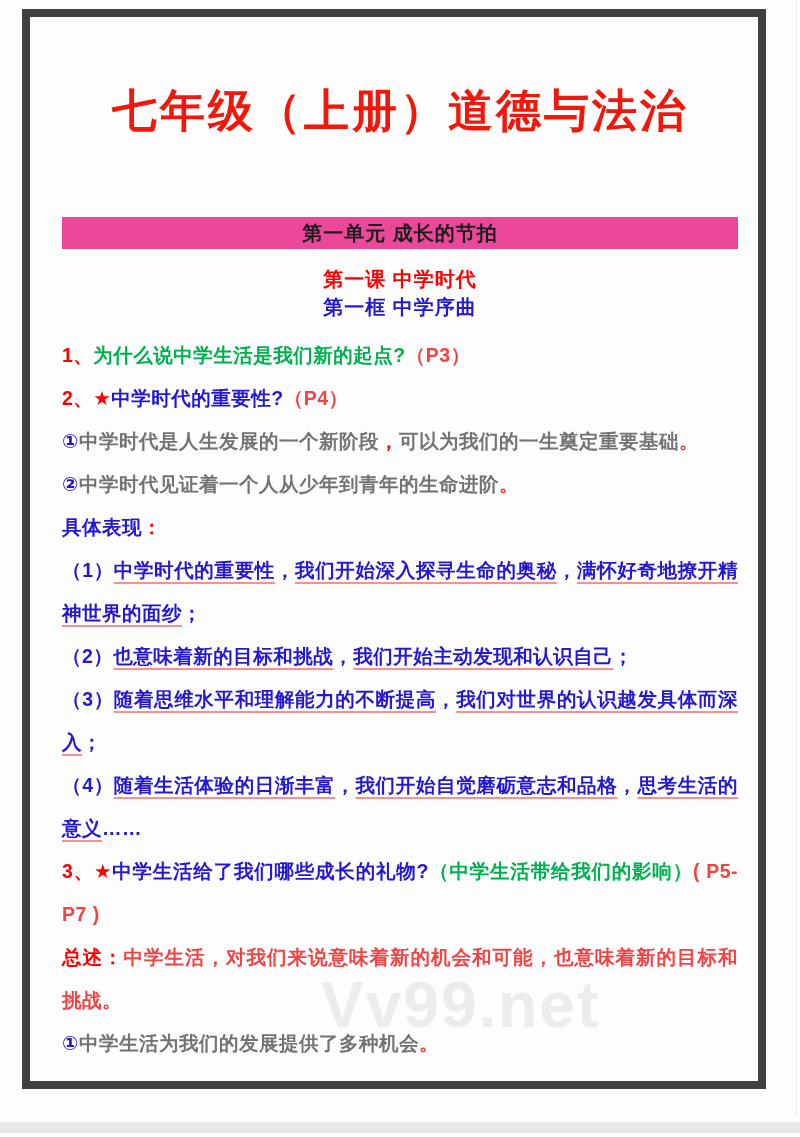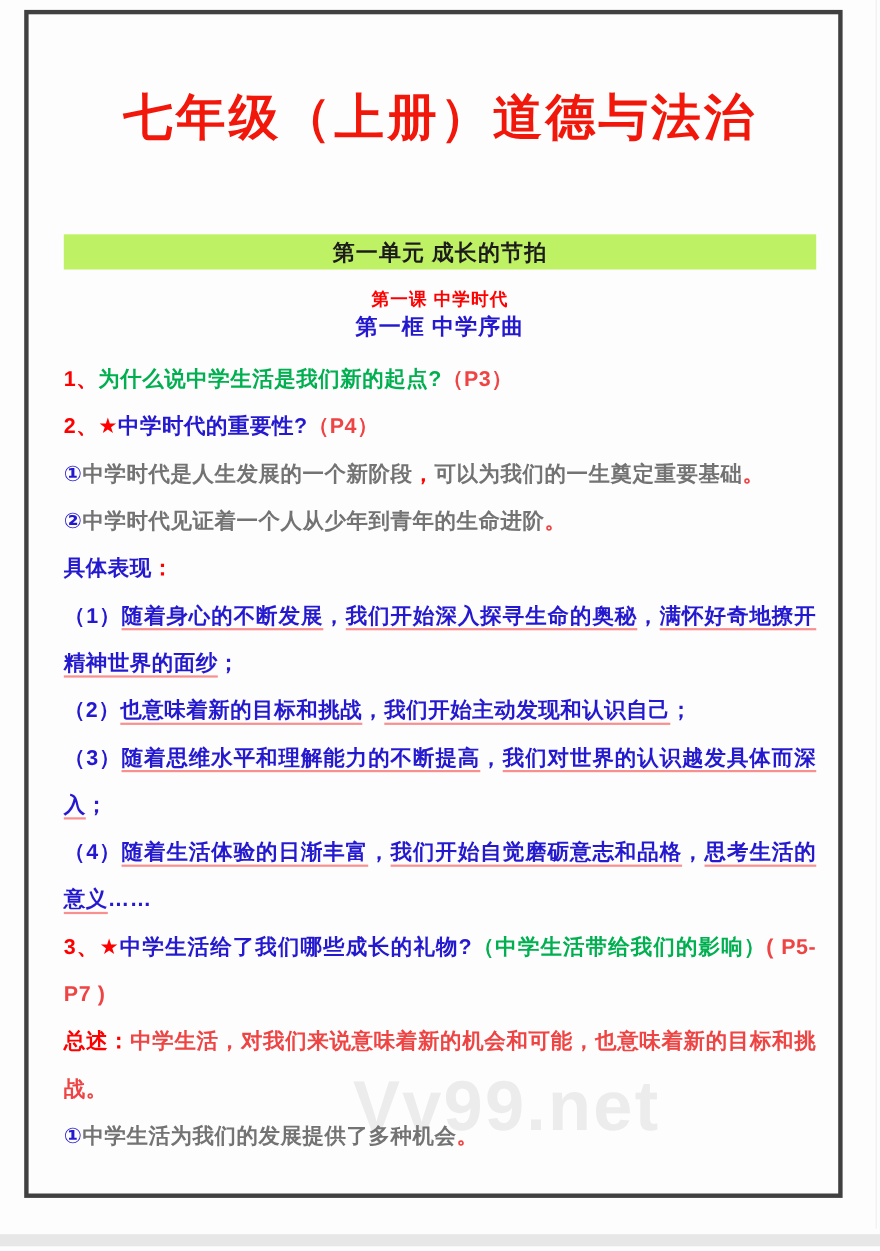--- a/index.html
+++ b/index.html
@@ -31,56 +31,55 @@
     letter-spacing: 2px;
     z-index: 0;
     font-family: "Liberation Sans", sans-serif;
   }
   .frame {
     position: absolute;
     left: 22px;
     top: 9px;
     width: 744px;
     height: 1080px;
-    border: 4px solid #404040;
+    border: 8px solid #404040;
     background: transparent;
     z-index: 1;
   }
   .content {
     padding: 0 20px 0 32px;
   }
   .title {
     margin-top: 68px;
     text-align: center;
     font-size: 45px;
     line-height: 1.16;
     font-weight: bold;
     color: #f2170b;
     letter-spacing: 3px;
     font-family: "Liberation Serif", "DejaVu Serif", serif;
   }
   .banner {
     margin: 80px 0 0 0;
     height: 32px;
-    background: #bef264;
+    background: #ec4899;
     display: flex;
     align-items: center;
     justify-content: center;
-    font-family: Liberation Serif, serif;
   }
   .banner span {
     font-size: 20px;
     font-weight: bold;
     color: #1c1c1c;
     letter-spacing: 1px;
   }
   .lesson-h {
     margin-top: 17px;
     text-align: center;
-    font-size: 16px;
+    font-size: 20px;
     font-weight: bold;
     color: #fe0000;
     letter-spacing: 1px;
   }
   .frame-h {
     margin-top: 1px;
     text-align: center;
     font-size: 20px;
     font-weight: bold;
     color: #2419cf;
@@ -141,21 +140,21 @@
       <h2 class="lesson-h">第一课 中学时代</h2>
 
       <h3 class="frame-h">第一框 中学序曲</h3>
 
       <div class="body-text">
           <p><span class="run-r">1、</span><span class="run-g">为什么说中学生活是我们新的起点?</span><span class="run-k">（P3）</span></p>
           <p><span class="run-r">2、</span><span class="run-r">★</span><span class="run-b">中学时代的重要性?</span><span class="run-k">（P4）</span></p>
           <p><span class="run-circ">①</span><span class="run-rug">中学时代是人生发展的一个新阶段</span><span class="run-r">，</span><span class="run-rug">可以为我们的一生奠定重要基础</span><span class="run-k">。</span></p>
           <p><span class="run-circ">②</span><span class="run-rug">中学时代见证着一个人从少年到青年的生命进阶</span><span class="run-k">。</span></p>
           <p><span class="run-b">具体表现</span><span class="run-r">：</span></p>
-          <p><span class="run-b">（1）</span><span class="run-bup">随着身心的不断发展</span><span class="run-b">，</span><span class="run-bup">我们开始深入探寻生命的奥秘</span><span class="run-b">，</span><span class="run-bup">满怀好奇地撩开精神世界的面纱</span><span class="run-b">；</span></p>
+          <p><span class="run-b">（1）</span><span class="run-bup">中学时代的重要性</span><span class="run-b">，</span><span class="run-bup">我们开始深入探寻生命的奥秘</span><span class="run-b">，</span><span class="run-bup">满怀好奇地撩开精神世界的面纱</span><span class="run-b">；</span></p>
           <p><span class="run-b">（2）</span><span class="run-bup">也意味着新的目标和挑战</span><span class="run-b">，</span><span class="run-bup">我们开始主动发现和认识自己</span><span class="run-b">；</span></p>
           <p><span class="run-b">（3）</span><span class="run-bup">随着思维水平和理解能力的不断提高</span><span class="run-b">，</span><span class="run-bup">我们对世界的认识越发具体而深入</span><span class="run-b">；</span></p>
           <p><span class="run-b">（4）</span><span class="run-bup">随着生活体验的日渐丰富</span><span class="run-b">，</span><span class="run-bup">我们开始自觉磨砺意志和品格</span><span class="run-b">，</span><span class="run-bup">思考生活的意义</span><span class="run-b">……</span></p>
           <p><span class="run-r">3、</span><span class="run-r">★</span><span class="run-b">中学生活给了我们哪些成长的礼物?</span><span class="run-g">（中学生活带给我们的影响）</span><span class="run-k">( P5-P7 )</span></p>
           <p><span class="run-r">总述：</span><span class="run-k">中学生活，对我们来说意味着新的机会和可能，也意味着新的目标和挑战。</span></p>
           <p><span class="run-circ">①</span><span class="run-rug">中学生活为我们的发展提供了多种机会</span><span class="run-k">。</span></p>
         </div>
 
     </div>
   </div>

